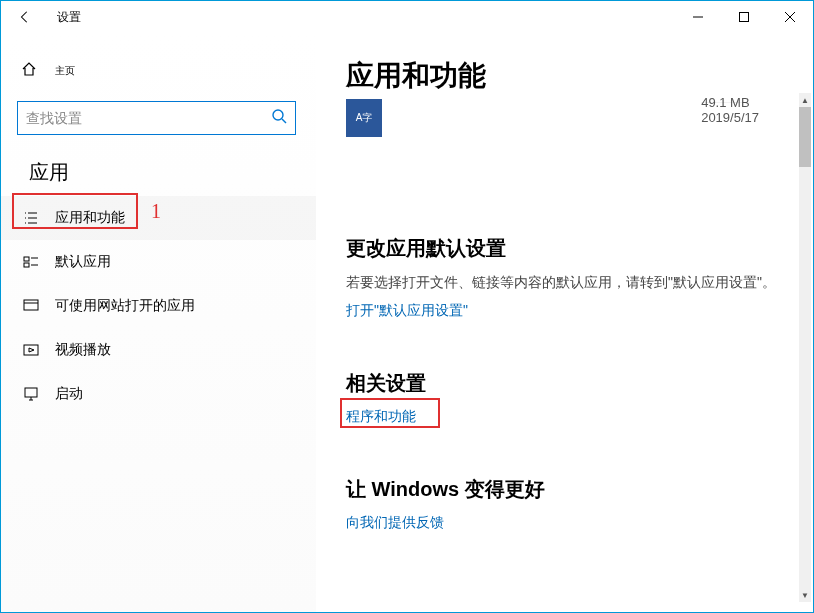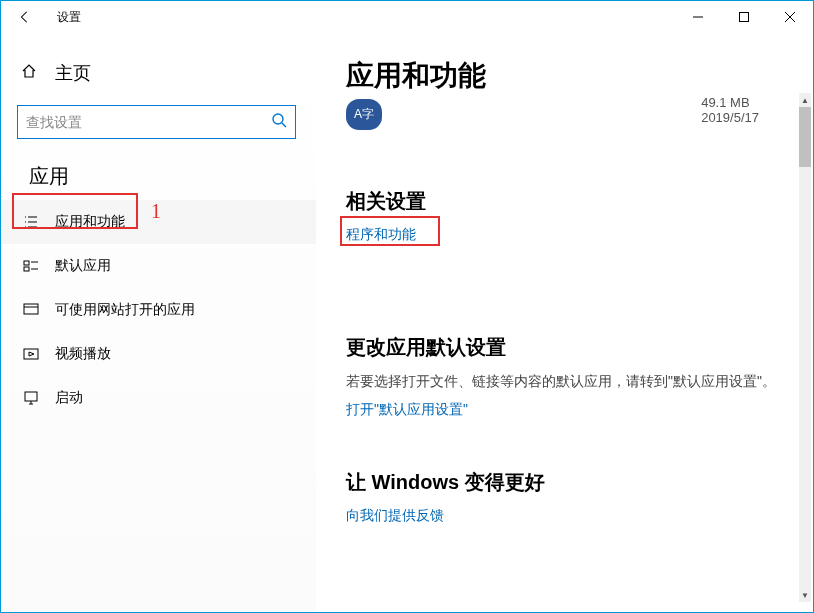--- a/index.html
+++ b/index.html
@@ -62,21 +62,21 @@
       align-items: center;
       padding: 8px 20px;
       cursor: pointer;
     }
     .home-row .icon {
       width: 20px;
       font-size: 16px;
     }
     .home-row .label {
       margin-left: 14px;
-      font-size: 18px;
+      font-size: 10px;
       text-align: center;
     }
     .search-wrapper {
       padding: 12px 20px 16px 16px;
     }
     .search-box {
       border: 1px solid #0078d4;
       height: 34px;
       display: flex;
       align-items: center;
@@ -146,30 +146,29 @@
       margin-bottom: 6px;
     }
     .app-entry {
       display: flex;
       align-items: flex-start;
       padding: 4px 0 8px;
       position: relative;
     }
     .app-icon {
       width: 36px;
-      height: 31px;
+      height: 38px;
       background: #2b579a;
       color: #fff;
-      font-size: 12px;
+      font-size: 10px;
       display: flex;
       align-items: center;
       justify-content: center;
       margin-right: 14px;
       margin-top: -6px;
-      border-radius: 13px;
     }
     .app-text .line1 {
       font-size: 14px;
       color: #333;
     }
     .app-text .line2 {
       font-size: 14px;
       color: #555;
     }
     .app-meta {
@@ -352,33 +351,33 @@
           <span>A字</span>
         </div>
       <div class="app-text">
       </div>
       <div class="app-meta">
         <div style="text-decoration: line-through; text-decoration-color: rgba(0,0,0,0.05);">49.1 MB</div>
         <div>2019/5/17</div>
       </div>
     </div>
 
+    <div class="section" style="margin-top:90px;">
+      <h2>更改应用默认设置</h2>
+      <p>若要选择打开文件、链接等内容的默认应用，请转到"默认应用设置"。</p>
+      <span class="link">打开"默认应用设置"</span>
+    </div>
+
     <div class="section" style="margin-top:50px; position:relative;">
       <h2>相关设置</h2>
       <span class="link">程序和功能</span>
       <div class="red-box-1" style="left:-6px; top:28px; width:100px; height:30px;"></div>
       
     </div>
 
-    <div class="section" style="margin-top:90px;">
-      <h2>更改应用默认设置</h2>
-      <p>若要选择打开文件、链接等内容的默认应用，请转到"默认应用设置"。</p>
-      <span class="link">打开"默认应用设置"</span>
-    </div>
-
     <div class="section" style="margin-top:50px;">
       <h2>让 Windows 变得更好</h2>
       <span class="link">向我们提供反馈</span>
     </div>
 
     <div class="scrollbar">
       <div class="scroll-arrow up">▲</div>
       <div class="scroll-thumb"></div>
       <div class="scroll-arrow down">▼</div>
     </div>

